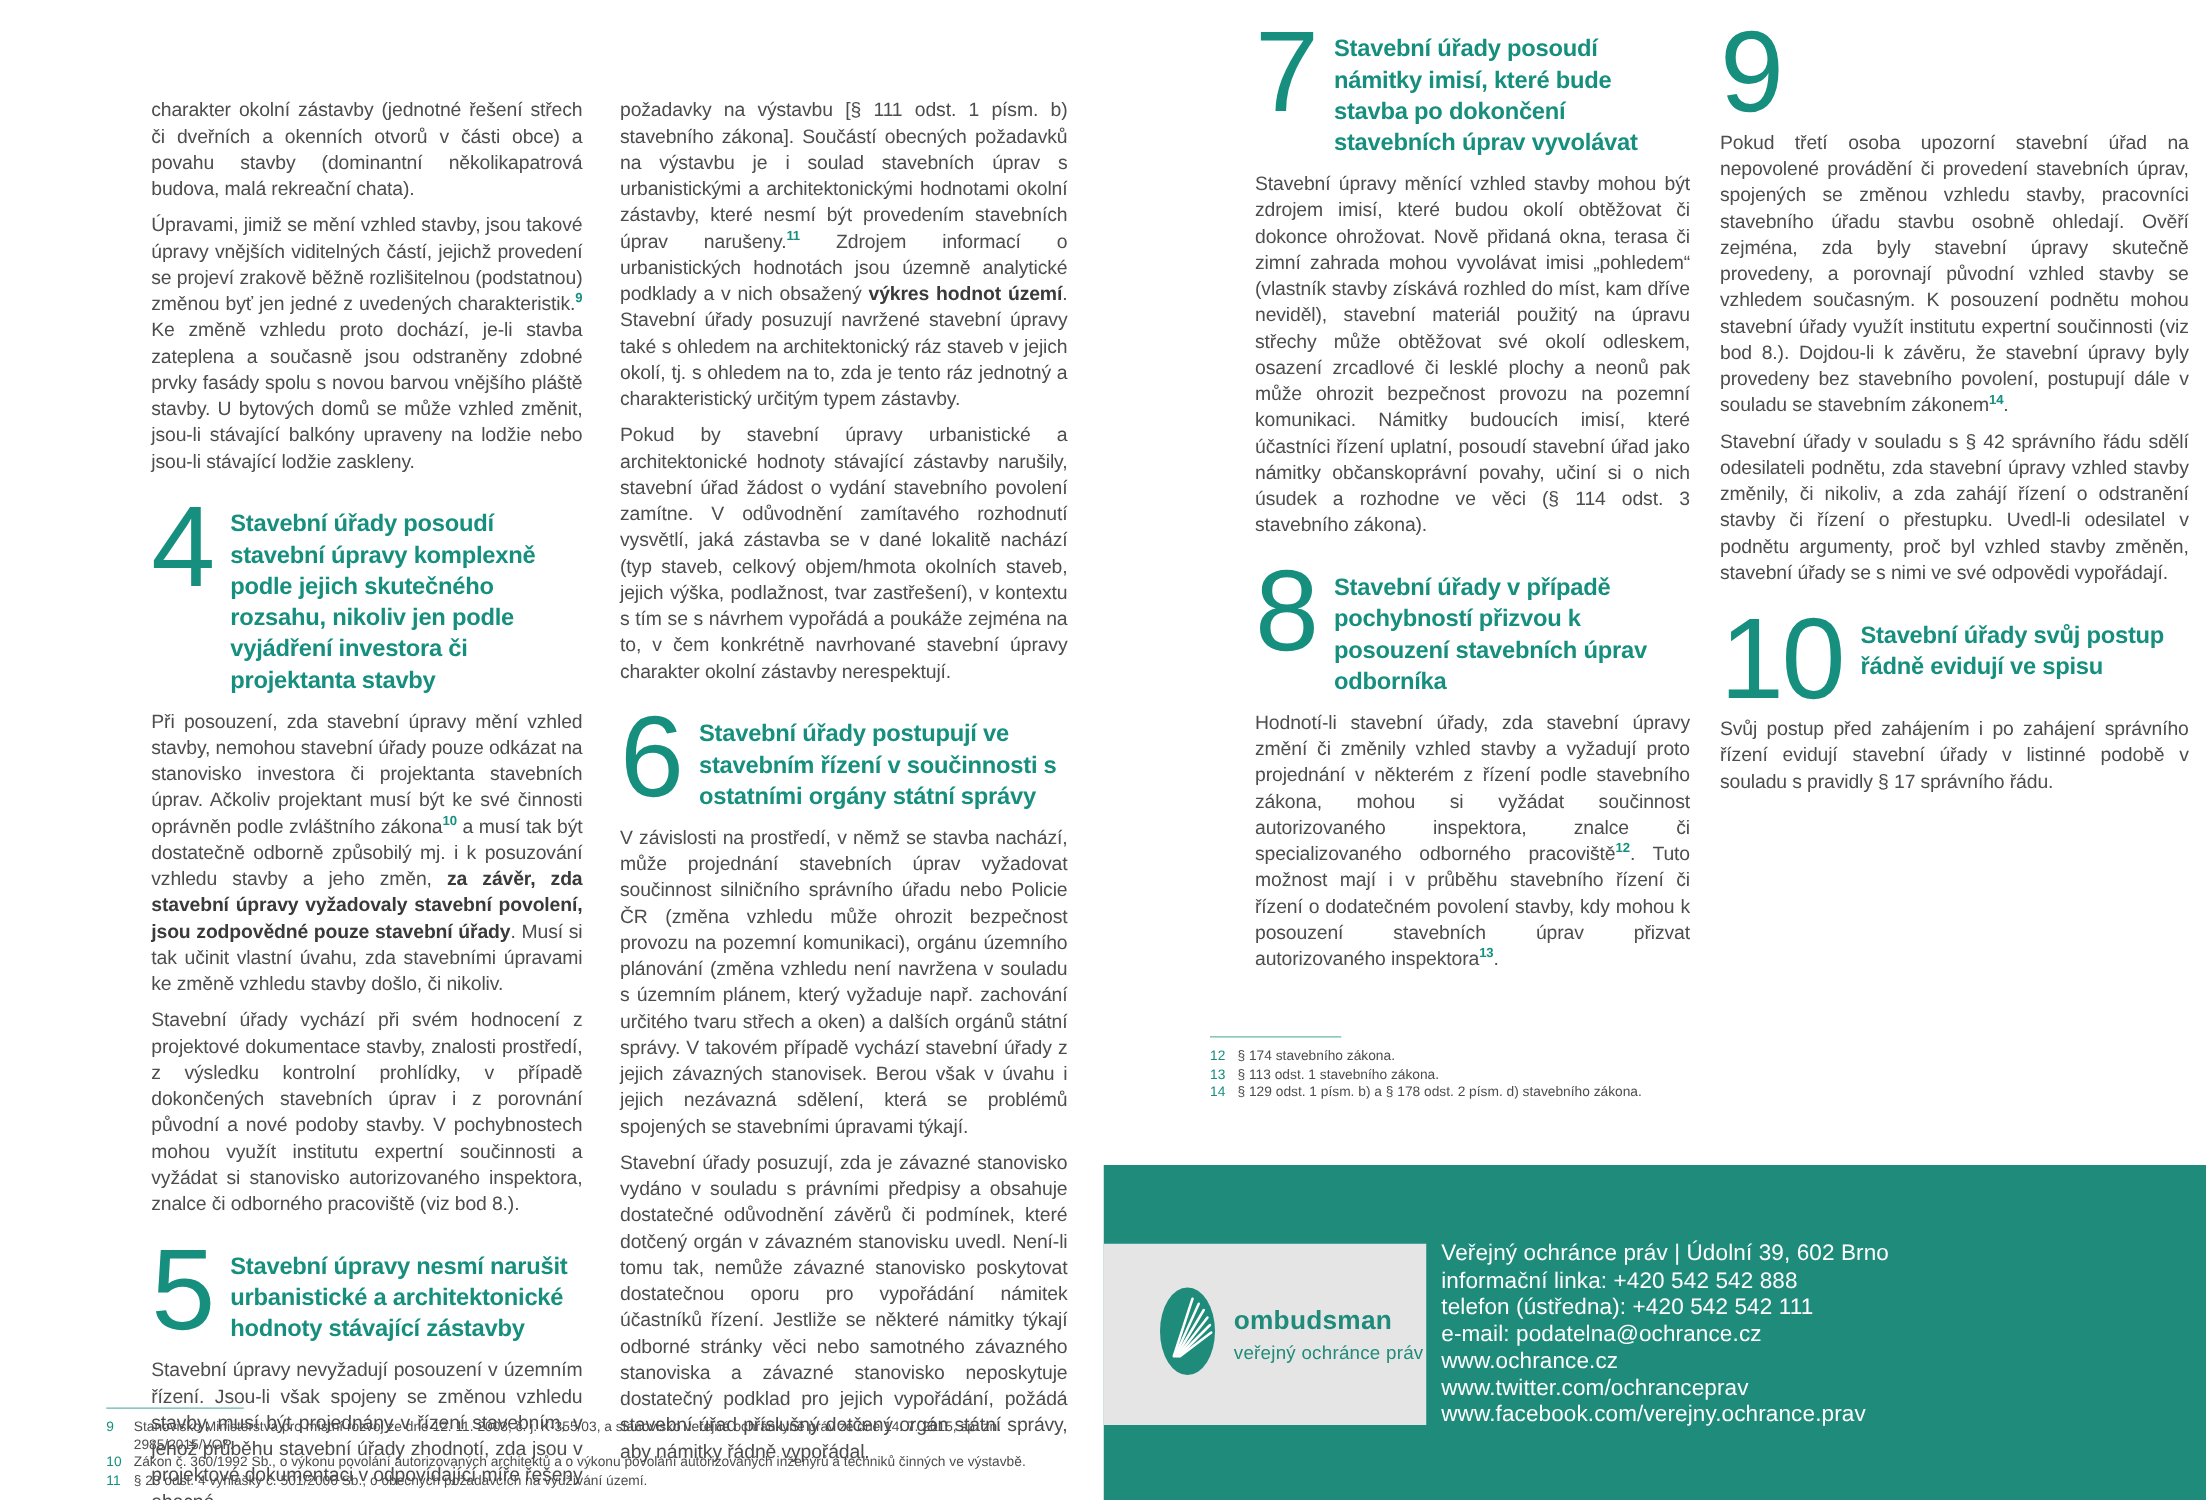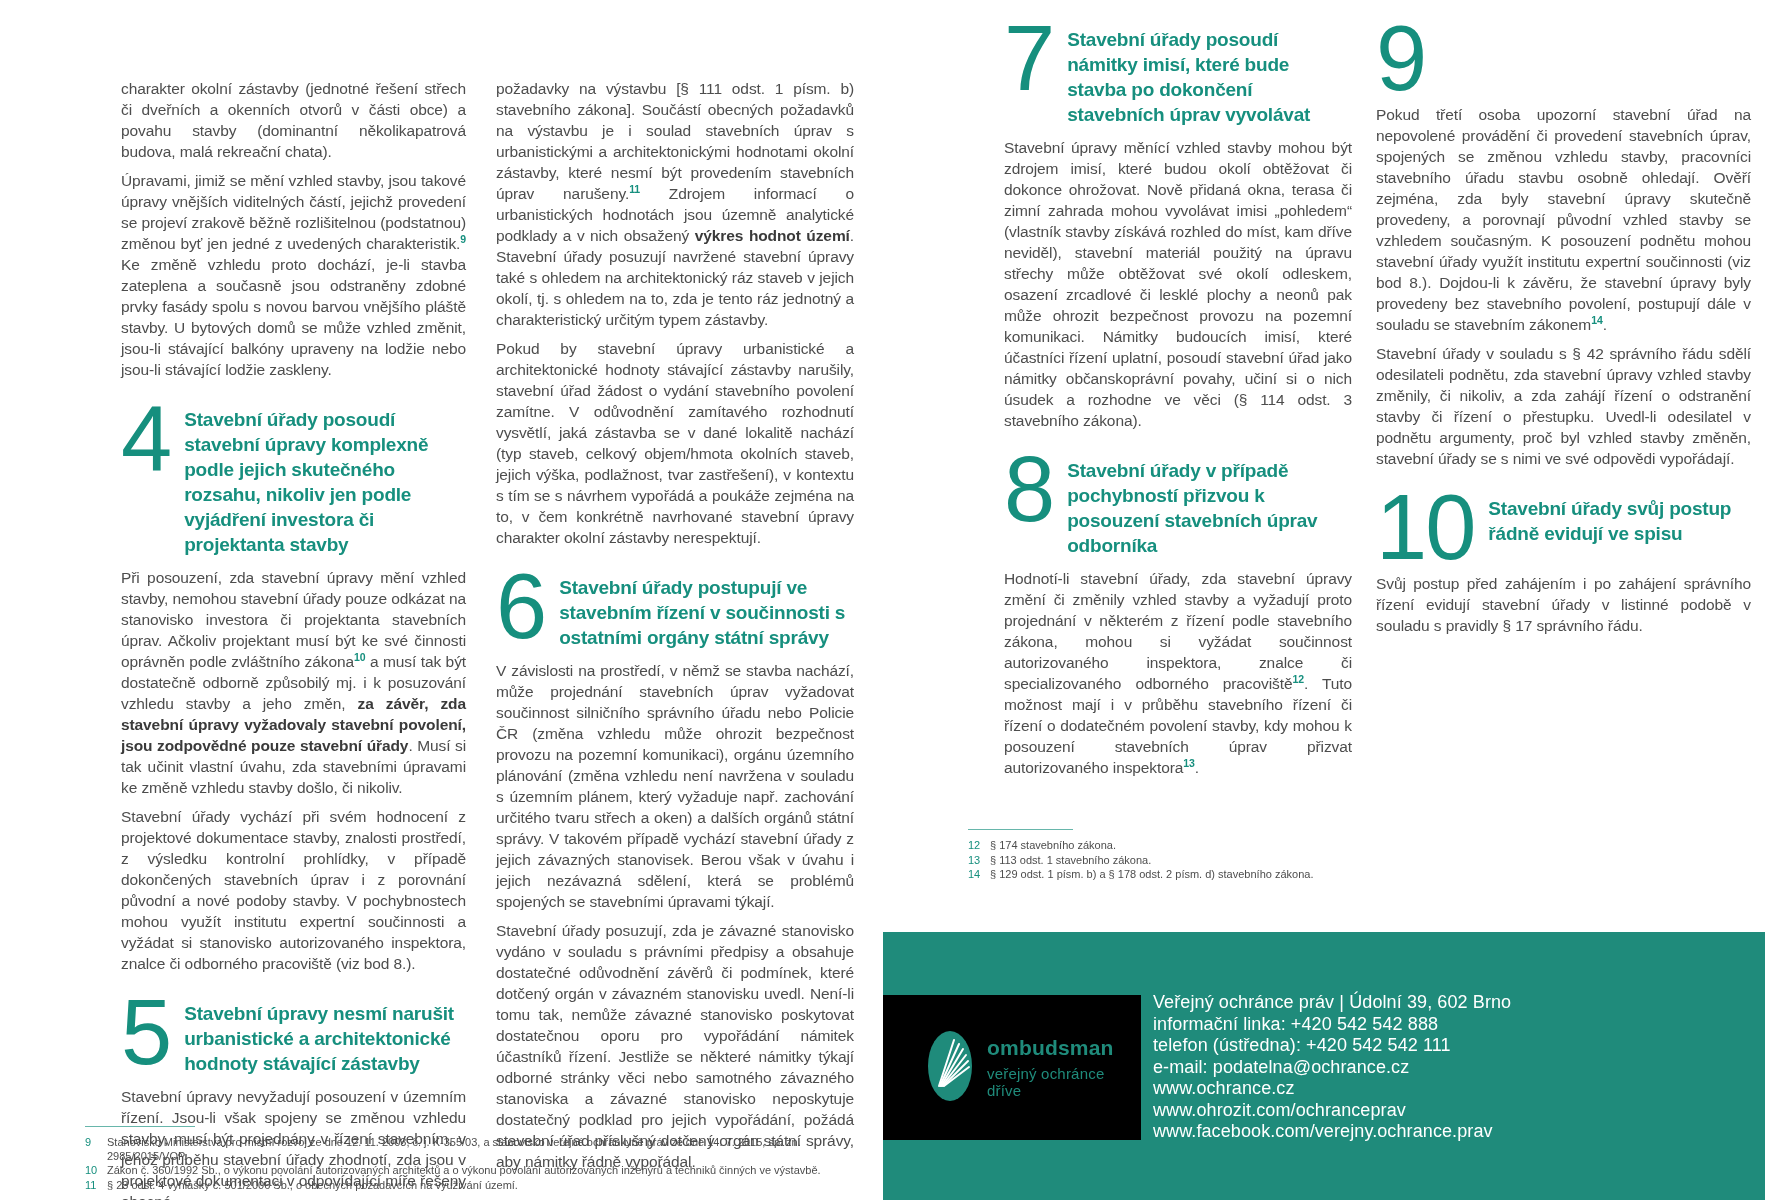--- a/index.html
+++ b/index.html
@@ -30,21 +30,21 @@
     color:var(--accent);letter-spacing:-0.2px;
   }
   .fnblock{position:absolute;font-size:11px;line-height:13.5px;color:var(--text);}
   .fnrule{width:110px;height:1px;background:var(--accent);opacity:.65;margin-bottom:9px;}
   .fnrule.short{width:105px;}
   .fn{display:flex;margin-bottom:1px;}
   .fn-n{color:var(--accent);width:22px;flex:none;}
   .fn-t{flex:1;}
   .panel{position:absolute;left:883px;top:932px;width:882px;height:268px;background:var(--panel);}
   .logo-box{
-    position:absolute;left:0;top:63px;width:258px;height:145px;background:#000000;
+    position:absolute;left:0;top:63px;width:258px;height:145px;background:#e5e5e5;
     display:flex;align-items:center;box-sizing:border-box;padding-left:44px;gap:14px;
   }
   .logo-mark{flex:none;display:block;}
   .brand{font-size:21px;font-weight:700;color:var(--panel);letter-spacing:.2px;}
   .brand-sub{font-size:15px;color:var(--panel);margin-top:5px;letter-spacing:.2px;}
   .contact{
     position:absolute;left:270px;top:60px;color:#ffffff;
     font-size:18px;line-height:21.5px;letter-spacing:.1px;
   }
 </style>
@@ -148,27 +148,27 @@
             <line x1="13" y1="56" x2="32" y2="14"></line>
             <line x1="14" y1="56" x2="36" y2="19"></line>
             <line x1="15" y1="56" x2="39" y2="25"></line>
             <line x1="16" y1="56" x2="41" y2="31"></line>
             <line x1="17" y1="56" x2="42" y2="37"></line>
           </g>
         </svg>
       </span>
       <div class="logo-text">
         <div class="brand">ombudsman</div>
-        <div class="brand-sub">veřejný ochránce dříve</div>
+        <div class="brand-sub">veřejný ochránce práv</div>
       </div>
     </div>
     <div class="contact">
       <div>Veřejný ochránce práv | Údolní 39, 602 Brno</div>
       <div>informační linka: +420 542 542 888</div>
       <div>telefon (ústředna): +420 542 542 111</div>
       <div>e-mail: podatelna@ochrance.cz</div>
       <div>www.ochrance.cz</div>
-      <div>www.ohrozit.com/ochranceprav</div>
+      <div>www.twitter.com/ochranceprav</div>
       <div>www.facebook.com/verejny.ochrance.prav</div>
     </div>
   </div>
 
 </div>
 
 </body></html>

